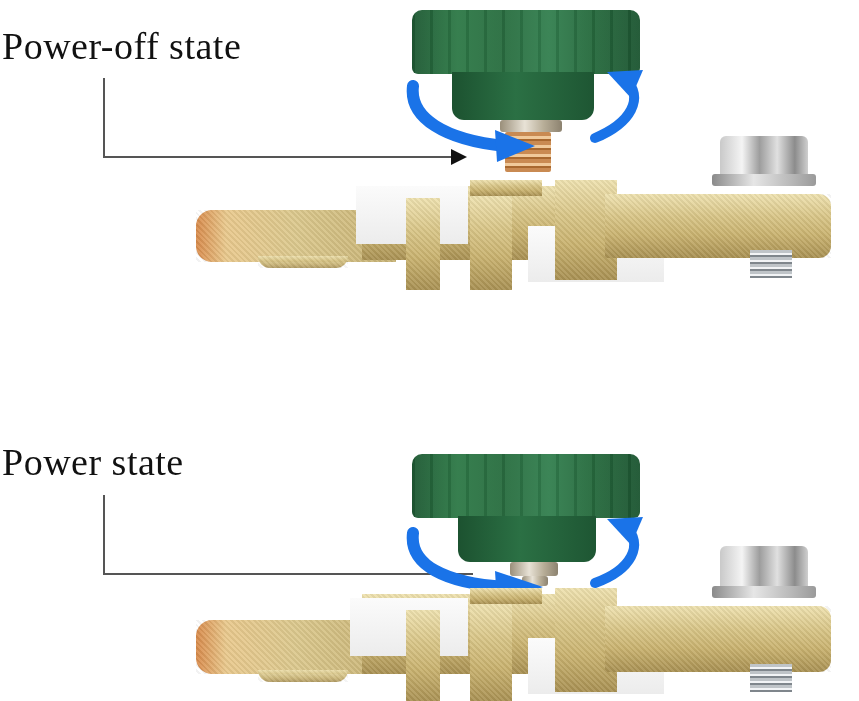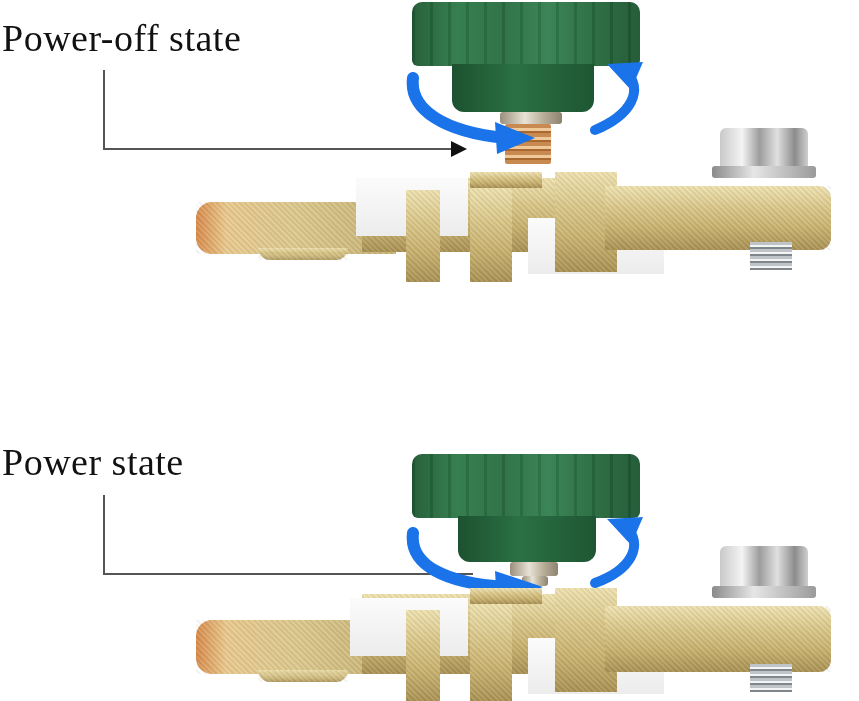--- a/index.html
+++ b/index.html
@@ -21,21 +21,21 @@
   .white-block{position:absolute;background:linear-gradient(180deg,#fbfbfb,#ececec);}
   .eye{position:absolute;border-radius:16px 0 0 16px;background:linear-gradient(90deg,#d88a4a 0%,#e9c98d 15%,#dcc98e 50%,#c7b274 100%);}
   .hex-nut{position:absolute;background:linear-gradient(90deg,#c9c9c9,#f4f4f4 25%,#9d9d9d 45%,#e0e0e0 65%,#8c8c8c 85%,#cfcfcf);border-radius:6px 6px 2px 2px;}
   .nut-flange{position:absolute;background:linear-gradient(90deg,#8a8a8a,#e6e6e6 40%,#9a9a9a);border-radius:3px;}
   .bolt{position:absolute;background:repeating-linear-gradient(180deg,#bfc4c8 0 3px,#f2f4f6 3px 5px,#7f868c 5px 7px);}
   svg.rot{position:absolute;overflow:visible;}
 </style>
 </head>
 <body>
 
-<div class="panel" style="top:0;">
+<div class="panel" style="top:8px;">
   <div class="label" style="top:16px;">Power-off state</div>
   <div class="leader-v" style="left:103px;top:70px;height:80px;"></div>
   <div class="leader-h" style="left:103px;top:148px;width:350px;"></div>
   <div class="arrowhead" style="left:451px;top:141px;"></div>
 
   <div>
     <div class="knob-top" style="left:412px;top:2px;width:228px;height:64px;"></div>
     <div class="knob-neck" style="left:452px;top:64px;width:142px;height:48px;"></div>
   </div>
   <div class="washer" style="left:500px;top:112px;width:62px;height:12px;"></div>

